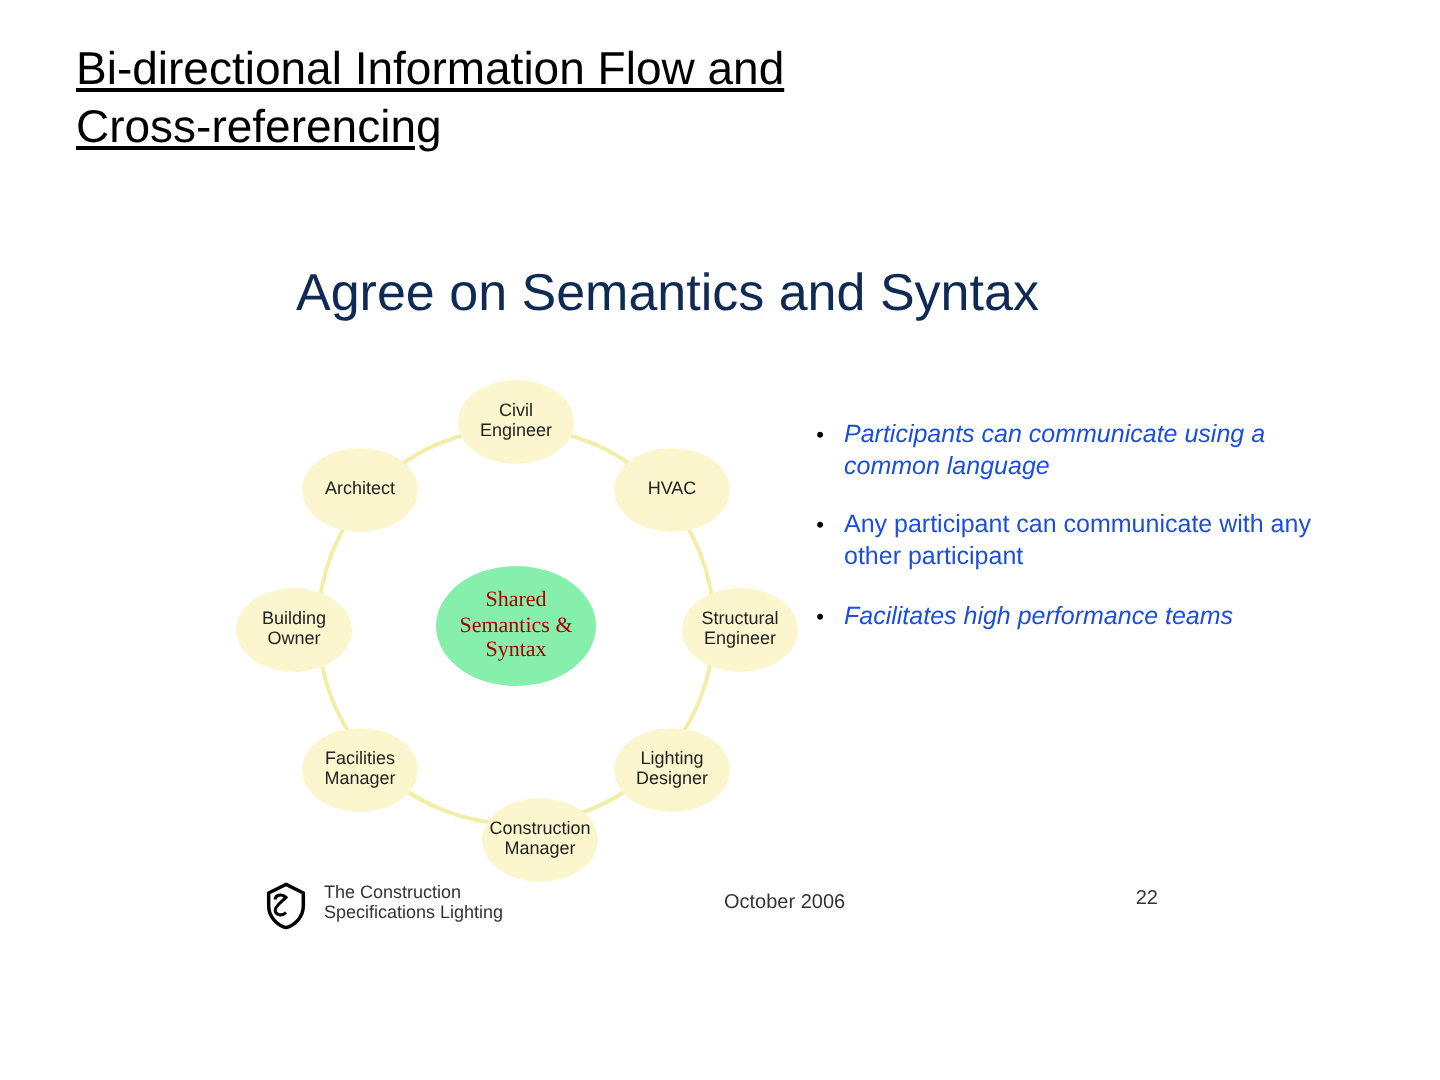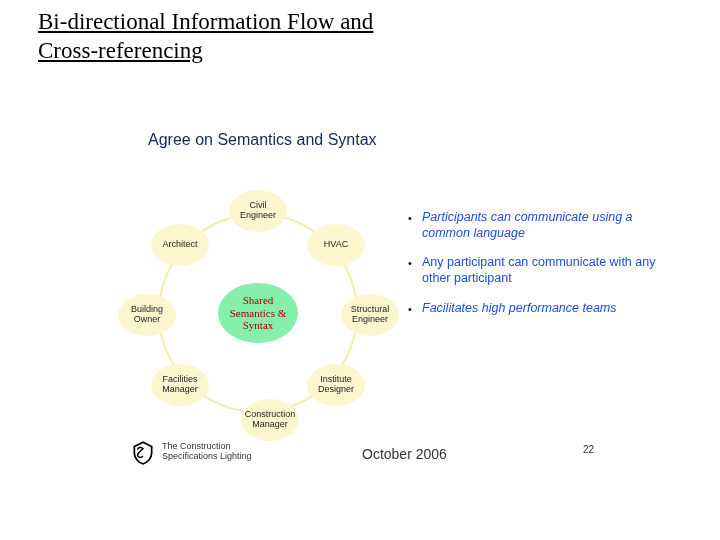--- a/index.html
+++ b/index.html
@@ -5,35 +5,34 @@
   * { margin: 0; padding: 0; box-sizing: border-box; }
   body {
     width: 720px;
     height: 540px;
     background: #fff;
     font-family: Arial, Helvetica, sans-serif;
     position: relative;
     overflow: hidden;
   }
   .header {
-    padding: 8px 38px 0 38px;
-    font-family: Liberation Serif, serif;
+    padding: 20px 38px 0 38px;
   }
   .title {
     font-size: 23px;
     font-weight: 400;
     color: #000;
     text-decoration: underline;
     line-height: 1.25;
   }
   .subtitle {
     position: absolute;
     left: 148px;
     top: 131px;
-    font-size: 16px;
+    font-size: 26px;
     color: #102a56;
     font-weight: 400;
   }
   .diagram-area {
     position: absolute;
     left: 118px;
     top: 188px;
     width: 300px;
     height: 250px;
   }
@@ -112,21 +111,21 @@
     font-size: 12.5px;
     font-style: italic;
     color: #1d4ed8;
     line-height: 1.25;
   }
   .btxt.noital { font-style: normal; }
 
   .footer {
     position: absolute;
     left: 0;
-    right: 0;
+    right: 15px;
     bottom: 64px;
     height: 34px;
     display: flex;
     align-items: center;
     padding-left: 32px;
   }
   .logo {
     position: absolute;
     left: 130px;
     top: -2px;
@@ -139,21 +138,21 @@
     left: 162px;
     top: 0;
     font-size: 9px;
     color: #333;
     line-height: 1.1;
   }
   .date {
     position: absolute;
     left: 362px;
     top: 4px;
-    font-size: 14px;
+    font-size: 10px;
     color: #333;
   }
   .page {
     position: absolute;
     right: 126px;
     top: 2px;
     font-size: 10px;
     color: #333;
   }
 </style>
@@ -168,21 +167,21 @@
 </div>
 
 <div class="subtitle">Agree on Semantics and Syntax</div>
 
 <div class="diagram-area">
   <div class="ring"></div>
   <div class="center-node">Shared Semantics &amp; Syntax</div>
   <div class="node n1">HVAC</div>
   <div class="node n0">Civil Engineer</div>
   <div class="node n2">Structural Engineer</div>
-  <div class="node n3">Institute Designer</div>
+  <div class="node n3">Lighting Designer</div>
   <div class="node n4">Construction Manager</div>
   <div class="node n5">Facilities Manager</div>
   <div class="node n6">Building Owner</div>
   <div class="node n7">Architect</div>
 </div>
 
 <div class="bullets">
   <div class="brow">
     <div class="bdot">•</div>
     <div class="btxt">Participants can communicate using a common language</div>

